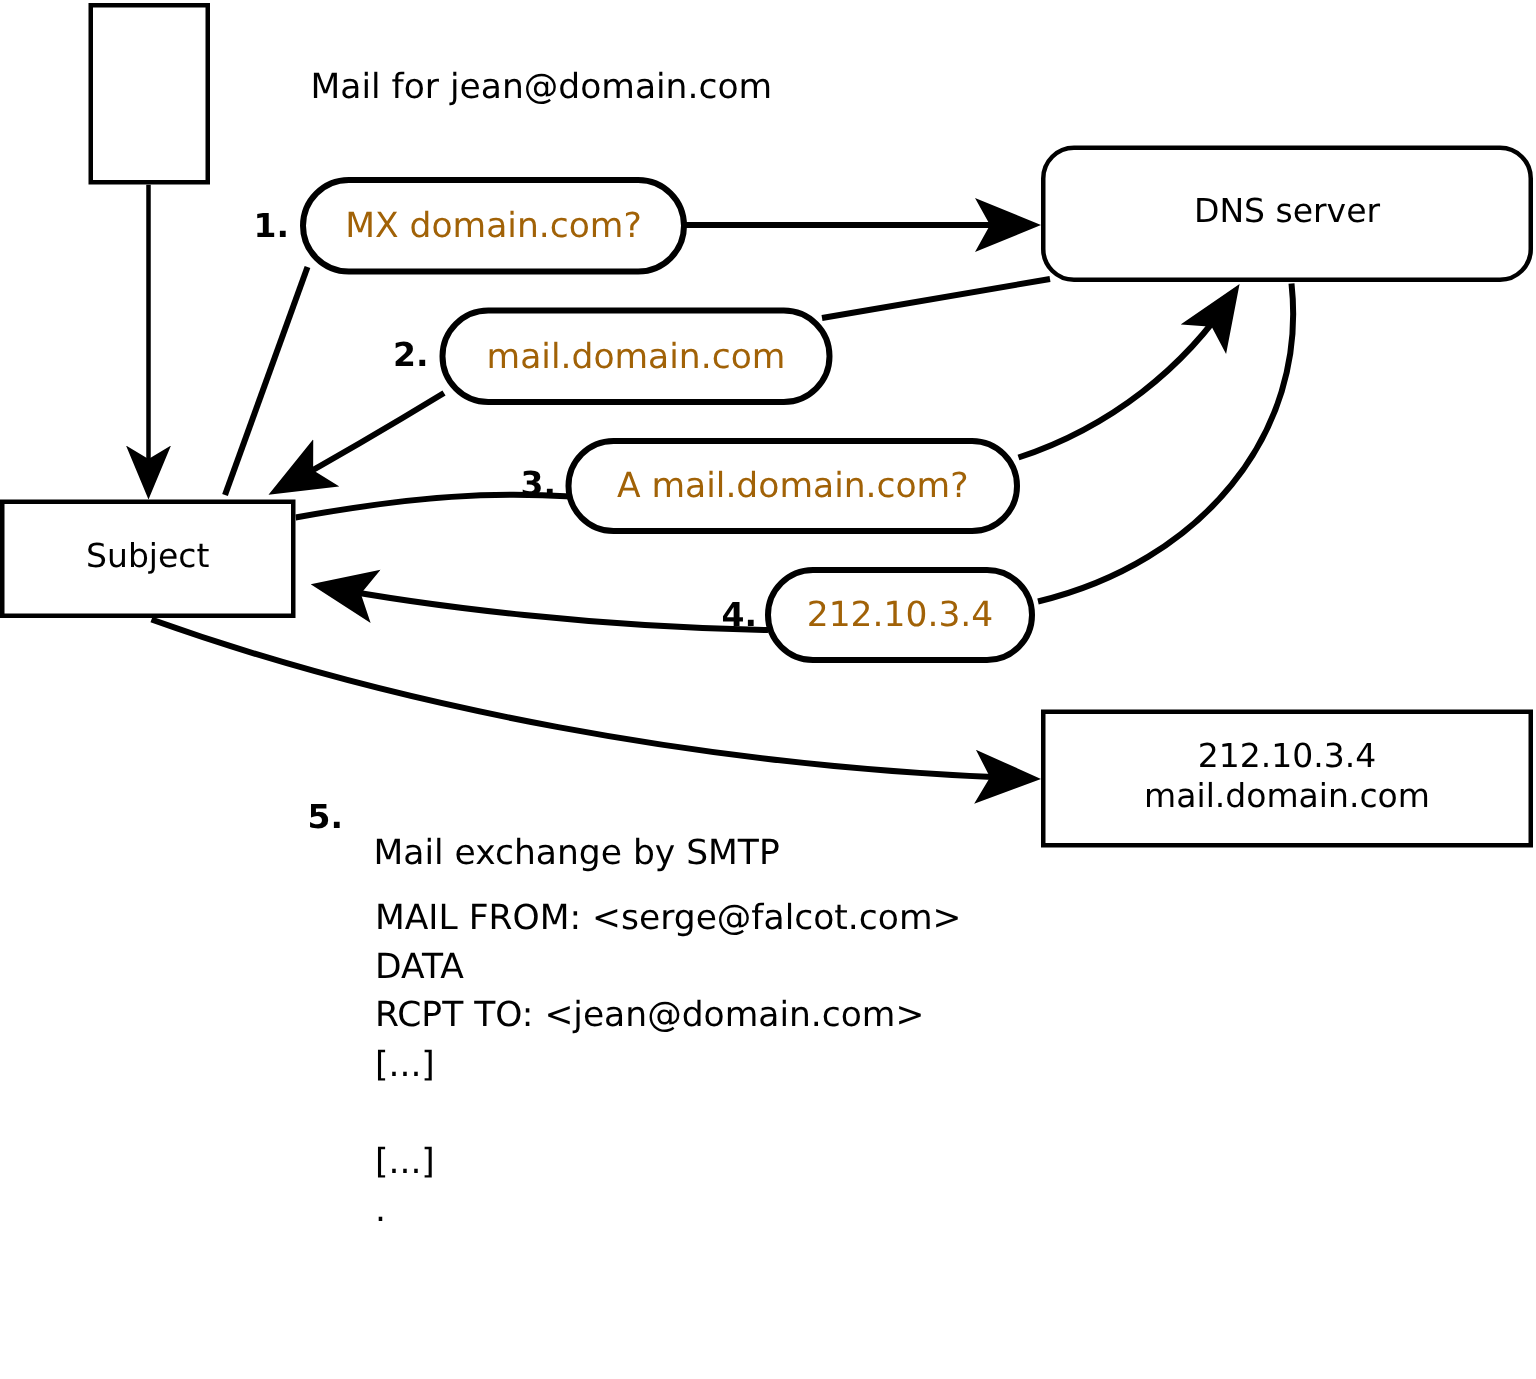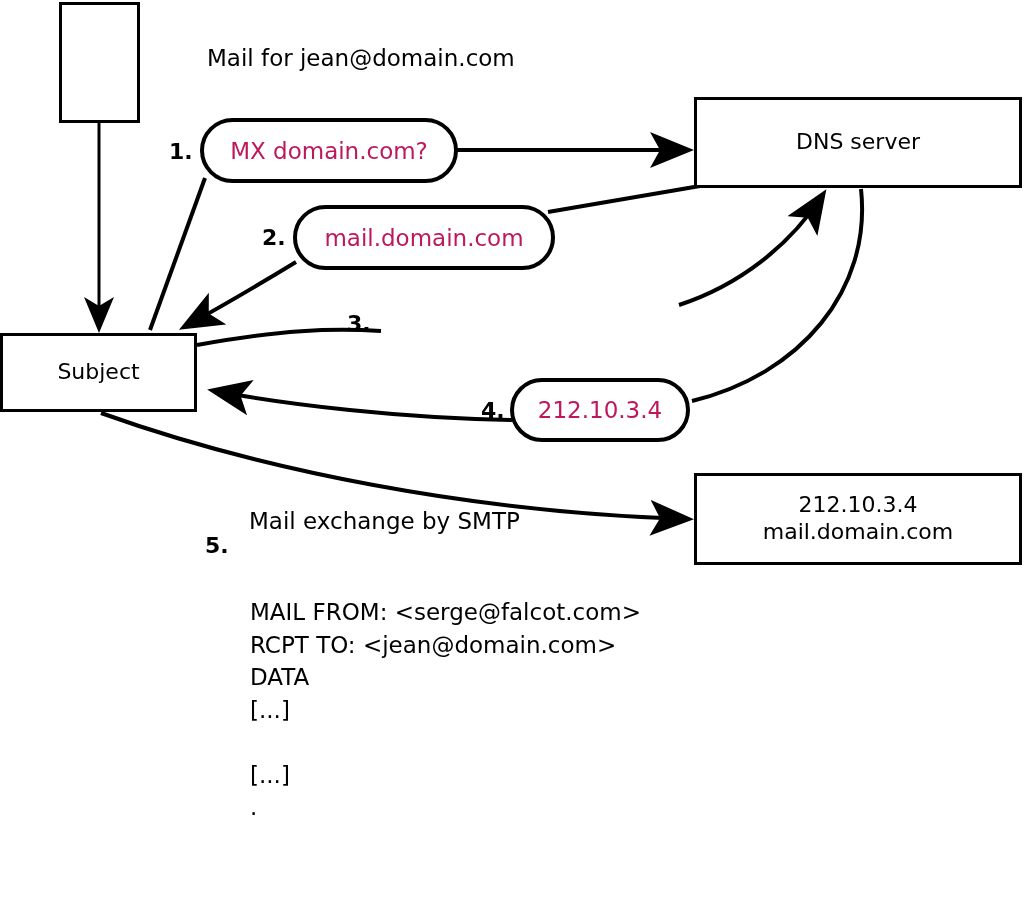--- a/index.html
+++ b/index.html
@@ -41,21 +41,21 @@
   .bubble {
     position: absolute;
     border: 4px solid #000000;
     background: #ffffff;
     box-sizing: border-box;
     border-radius: 999px;
     display: flex;
     align-items: center;
     justify-content: center;
     font-size: 23px;
-    color: #be185d;
+    color: #a16207;
     white-space: nowrap;
   }
   .step-num {
     position: absolute;
     font-size: 22px;
     font-weight: bold;
     color: #000000;
     white-space: nowrap;
   }
   .plain-text {
@@ -109,21 +109,21 @@
   </svg>
 
   <div class="node-box" style="left:59px; top:2px; width:81px; height:121px;">
     <span></span>
   </div>
 
   <div class="node-box" style="left:0px; top:333px; width:197px; height:79px;">
     <span>Subject</span>
   </div>
 
-  <div class="node-box" style="left:694px; top:97px; width:328px; height:91px;">
+  <div class="node-box" style="left:694px; top:97px; width:328px; height:91px;border-radius:22px;">
     <span>DNS server</span>
   </div>
 
   <div class="node-box" style="left:694px; top:473px; width:328px; height:92px;">
     <span>212.10.3.4</span>
     <span>mail.domain.com</span>
   </div>
 
   <div class="plain-text" style="left:167px; top:45px;margin-left:40px;">Mail for jean@domain.com</div>
 
@@ -131,24 +131,27 @@
   <div class="bubble" style="left:200px; top:118px; width:258px; height:65px;">
     <span>MX domain.com?</span>
   </div>
 
   <div class="step-num" style="left:262px; top:225px;">2.</div>
   <div class="bubble" style="left:293px; top:205px; width:262px; height:65px;">
     <span>mail.domain.com</span>
   </div>
 
   <div class="step-num" style="left:347px; top:311px;">3.</div>
+  <div class="bubble" style="left:377px; top:292px; width:303px; height:64px;">
+    <span>A mail.domain.com?</span>
+  </div>
 
   <div class="step-num" style="left:481px; top:398px;">4.</div>
   <div class="bubble" style="left:510px; top:378px; width:180px; height:64px;">
     <span>212.10.3.4</span>
   </div>
 
   <div class="step-num" style="left:205px; top:533px;">5.</div>
-  <div class="plain-text" style="left:249px; top:508px;">Mail exchange by SMTP</div>
+  <div class="plain-text" style="left:249px; top:556px;">Mail exchange by SMTP</div>
 
-  <div class="smtp-block" style="left:250px; top:596px;"><div>MAIL FROM: &lt;serge@falcot.com&gt;</div><div>RCPT TO: &lt;jean@domain.com&gt;</div><div>DATA</div><div>[...]</div><div>&nbsp;</div><div>[...]</div><div>.</div></div>
+  <div class="smtp-block" style="left:250px; top:596px;"><div>MAIL FROM: &lt;serge@falcot.com&gt;</div><div>DATA</div><div>RCPT TO: &lt;jean@domain.com&gt;</div><div>[...]</div><div>&nbsp;</div><div>[...]</div><div>.</div></div>
 
 </div>
 
 </body></html>

